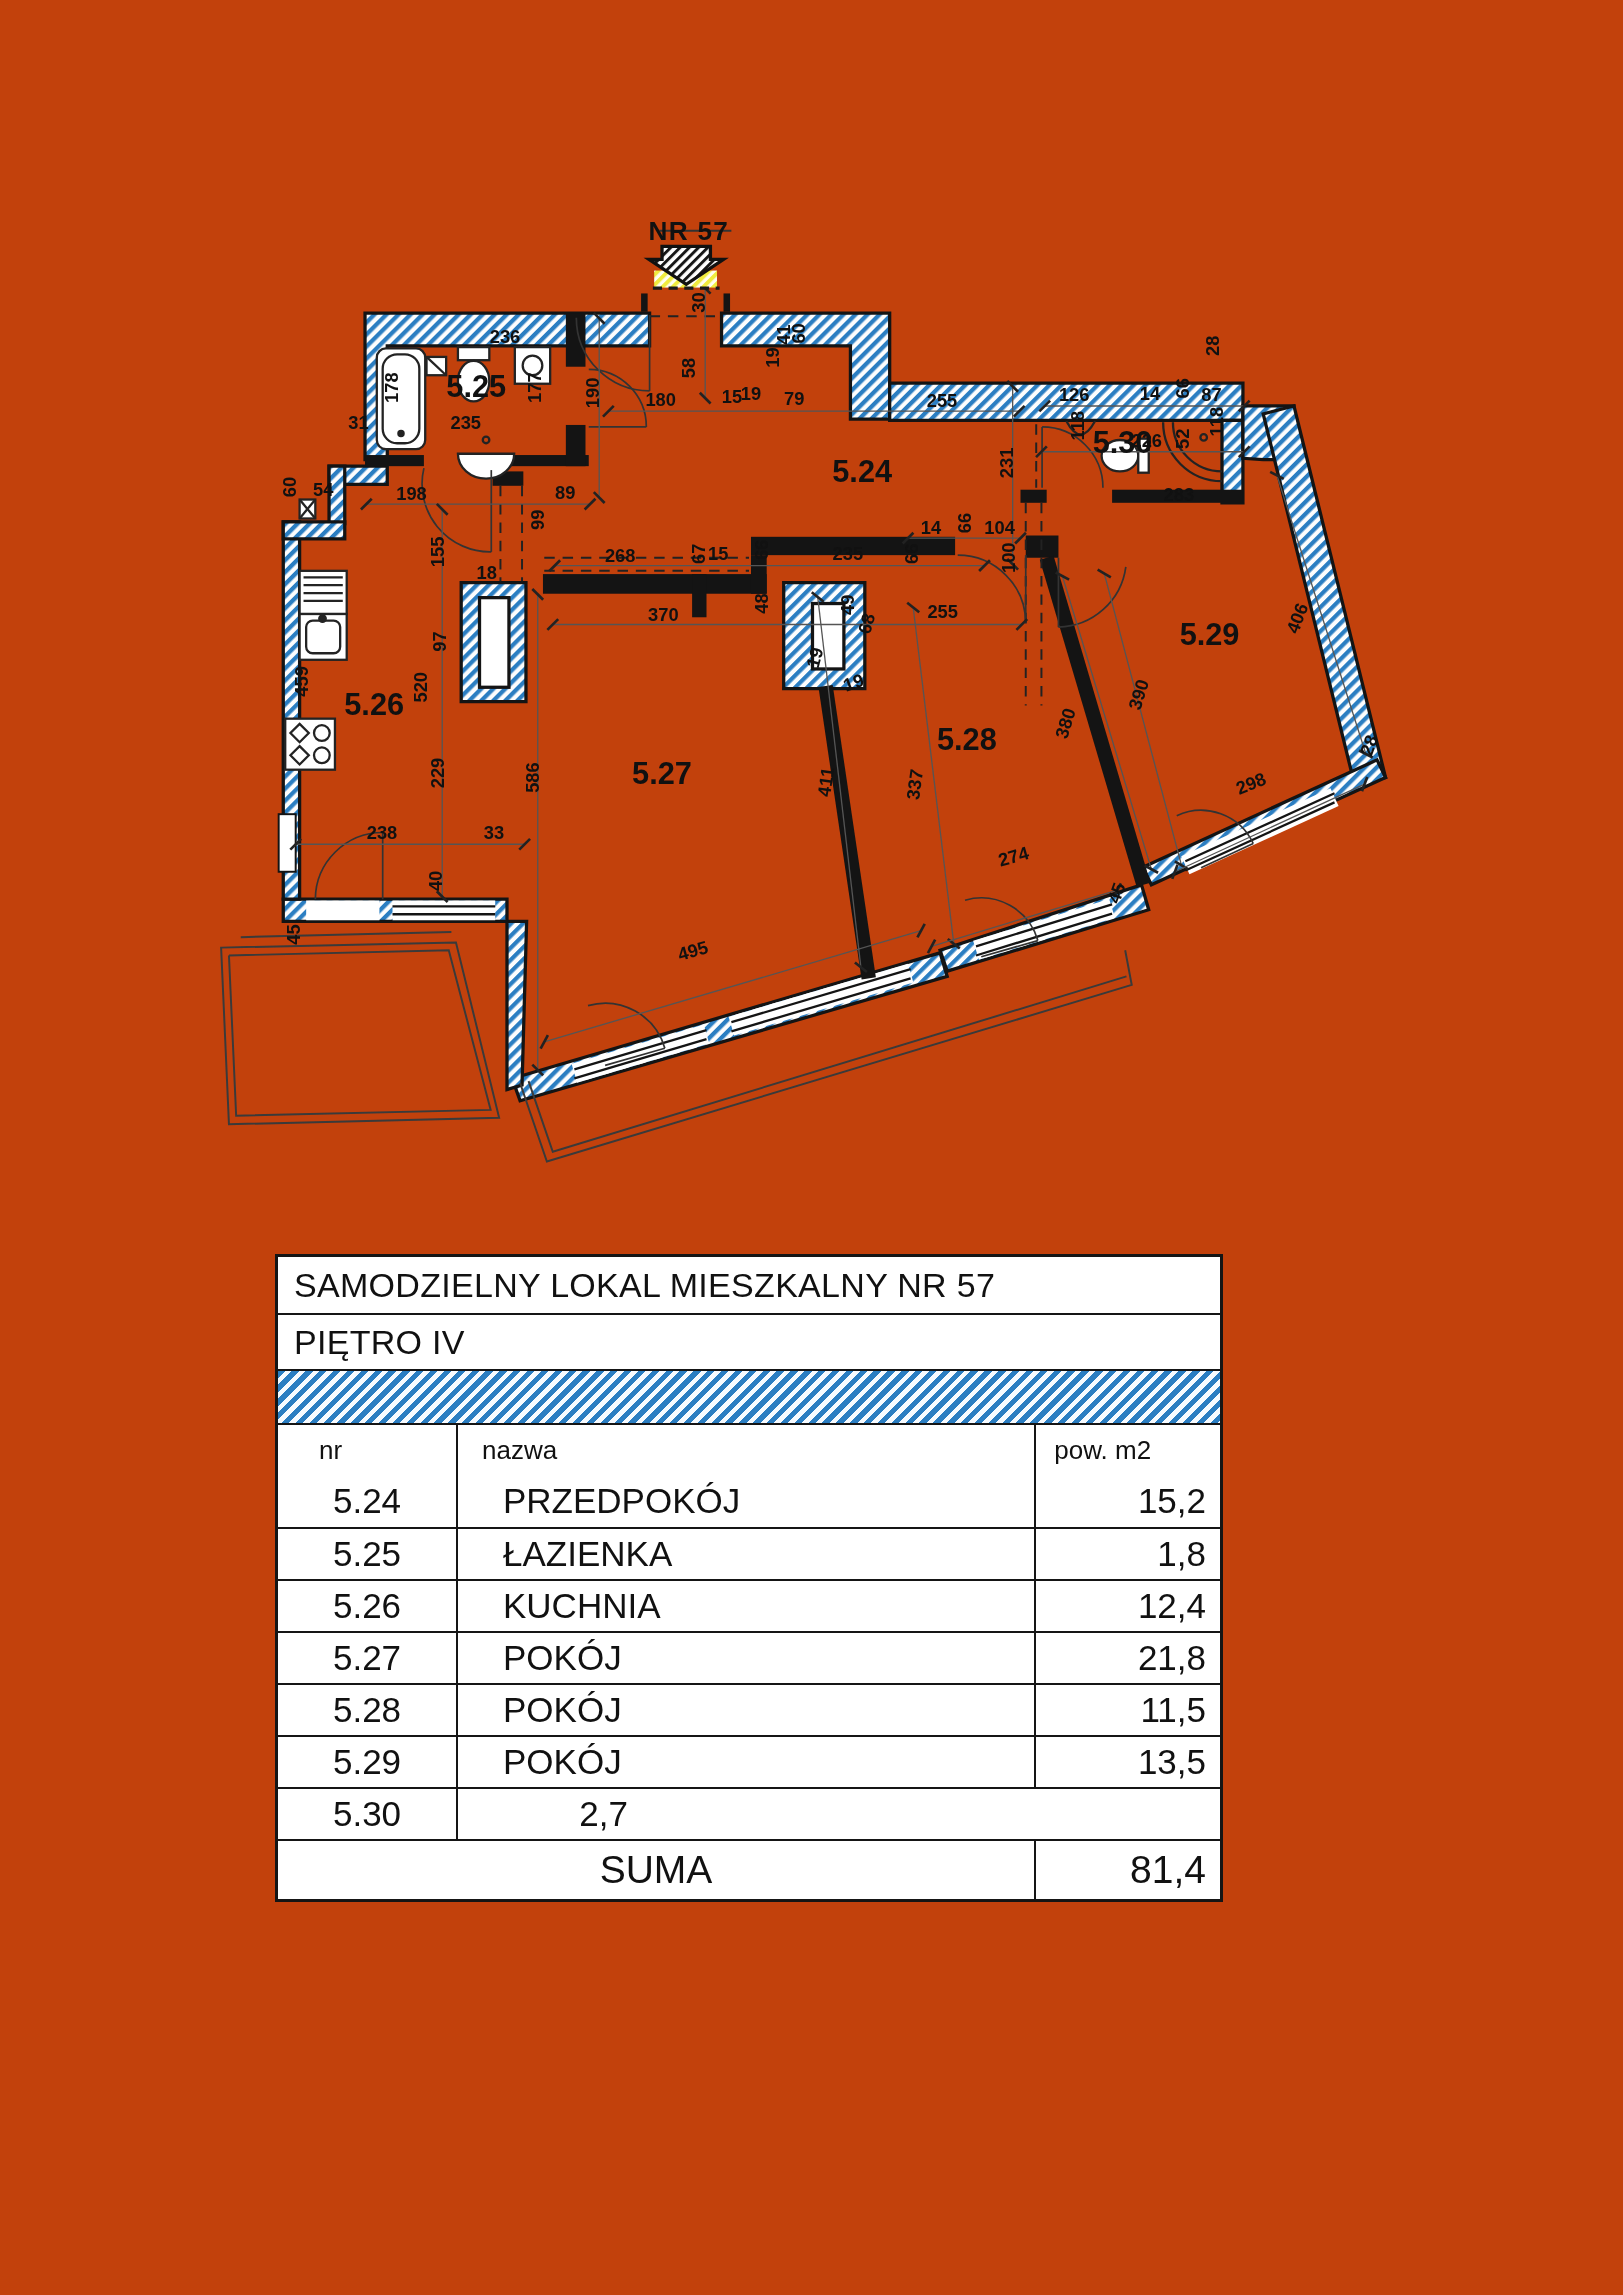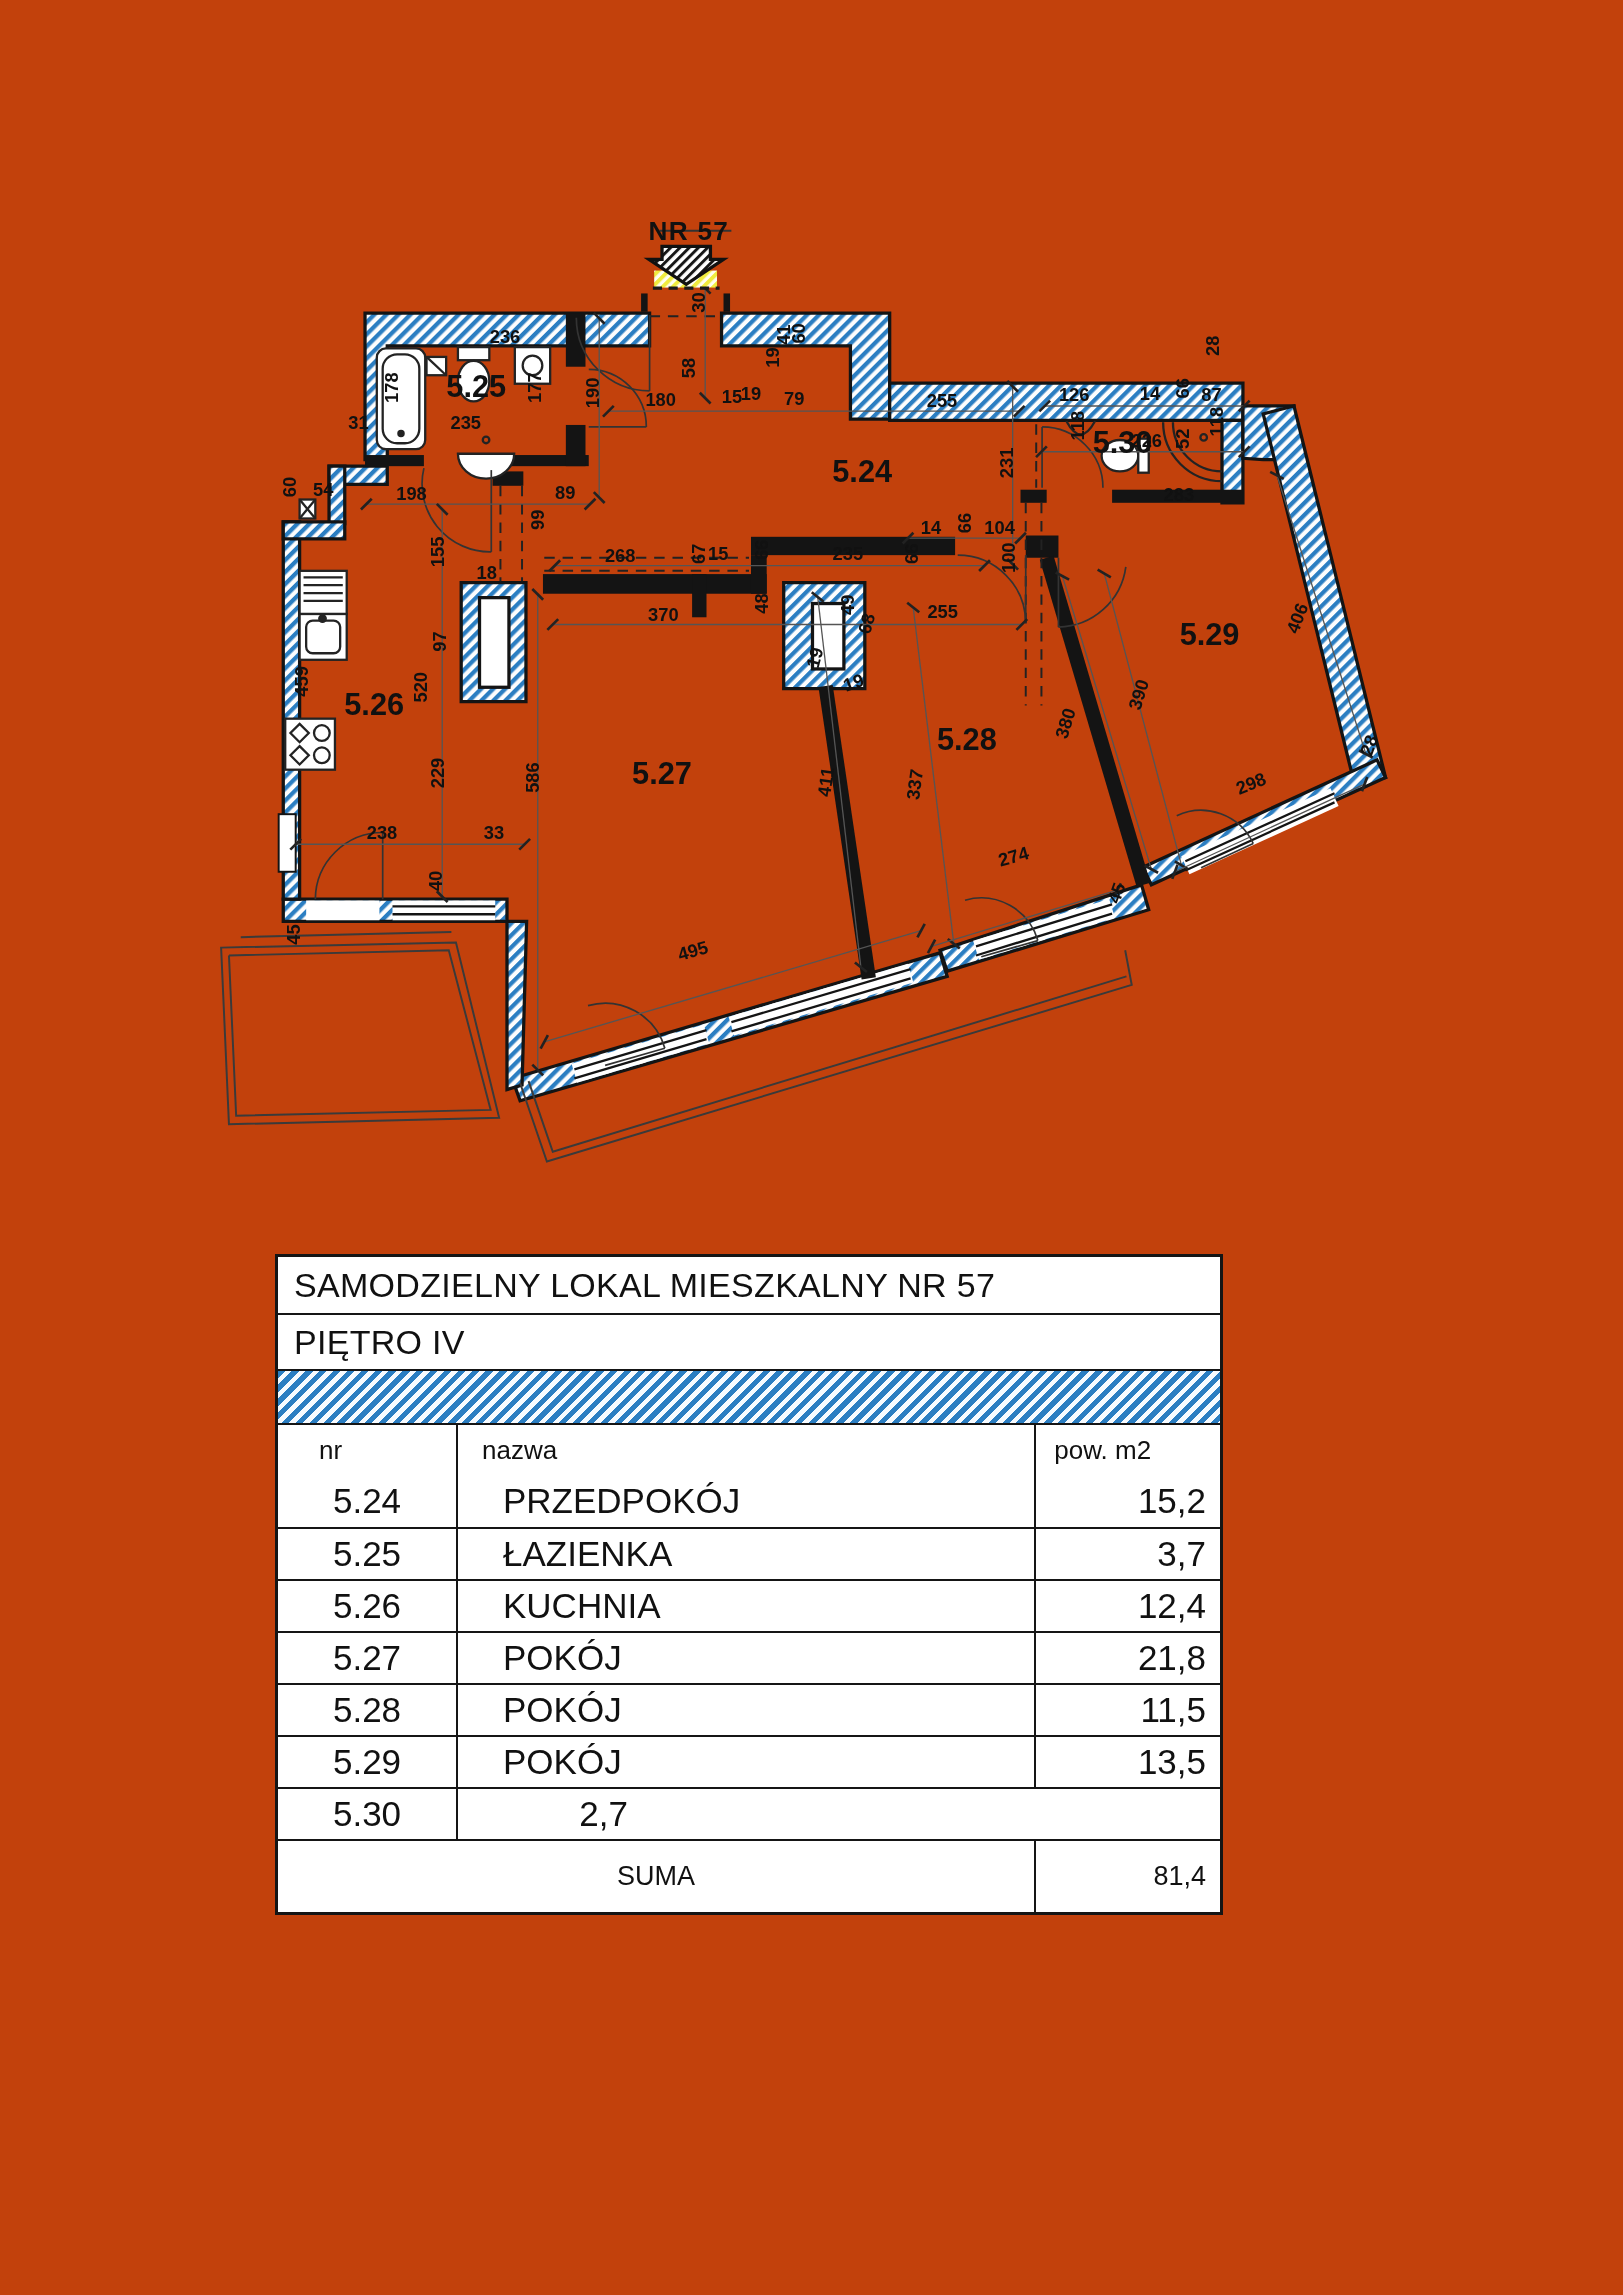--- a/index.html
+++ b/index.html
@@ -8,21 +8,21 @@
   #plan{position:absolute;left:0;top:0;}
 
   
   .tbl{position:absolute;left:275px;top:1254px;width:948px;border:3.9px solid #151515;background:#fff;box-sizing:border-box;}
   .row{display:flex;align-items:center;border-top:2.6px solid #151515;box-sizing:border-box;}
   .row:first-child{border-top:none;}
   .r-title{height:56px;font-size:34px;letter-spacing:0.3px;padding-left:16px;}
   .r-band{height:54px;background:repeating-linear-gradient(135deg,#2b7ec2 0 5.2px,#f7fbff 5.2px 9.8px);}
   .r-head{height:52px;font-size:26px;}
   .r-data{height:52px;font-size:35px;}
-  .r-suma{height:73px;font-size:27px;}
+  .r-suma{height:60px;font-size:39px;}
   .c-nr{width:178px;text-align:center;box-sizing:border-box;}
   .c-nz{flex:1;padding-left:45px;border-left:2.6px solid #151515;align-self:stretch;display:flex;align-items:center;box-sizing:border-box;}
   .c-pw{width:186px;text-align:right;padding-right:14px;border-left:2.6px solid #151515;align-self:stretch;display:flex;align-items:center;justify-content:flex-end;box-sizing:border-box;}
   .r-head .c-nr{text-align:left;padding-left:41px;}
   .r-head .c-nz{padding-left:24px;}
   .r-head .c-pw{justify-content:flex-start;padding-left:18.3px;}
   .r-suma .c-m{flex:1;text-align:center;}
   text{font-family:"Liberation Sans",sans-serif;}
   .dim{fill:#111;font-size:28px;font-weight:700;text-anchor:middle;}
   .room{fill:#111;font-size:47px;font-weight:700;text-anchor:middle;}
@@ -370,21 +370,21 @@
   <div id="rows-host">
   <div class="row r-data">
     <div class="c-nr">5.24</div>
     <div class="c-nz">PRZEDPOKÓJ</div>
     <div class="c-pw">15,2</div>
   </div>
 
   <div class="row r-data">
     <div class="c-nr">5.25</div>
     <div class="c-nz">ŁAZIENKA</div>
-    <div class="c-pw">3,7</div>
+    <div class="c-pw">1,8</div>
   </div>
 
   <div class="row r-data">
     <div class="c-nr">5.26</div>
     <div class="c-nz">KUCHNIA</div>
     <div class="c-pw">12,4</div>
   </div>
 
   <div class="row r-data">
     <div class="c-nr">5.27</div>

